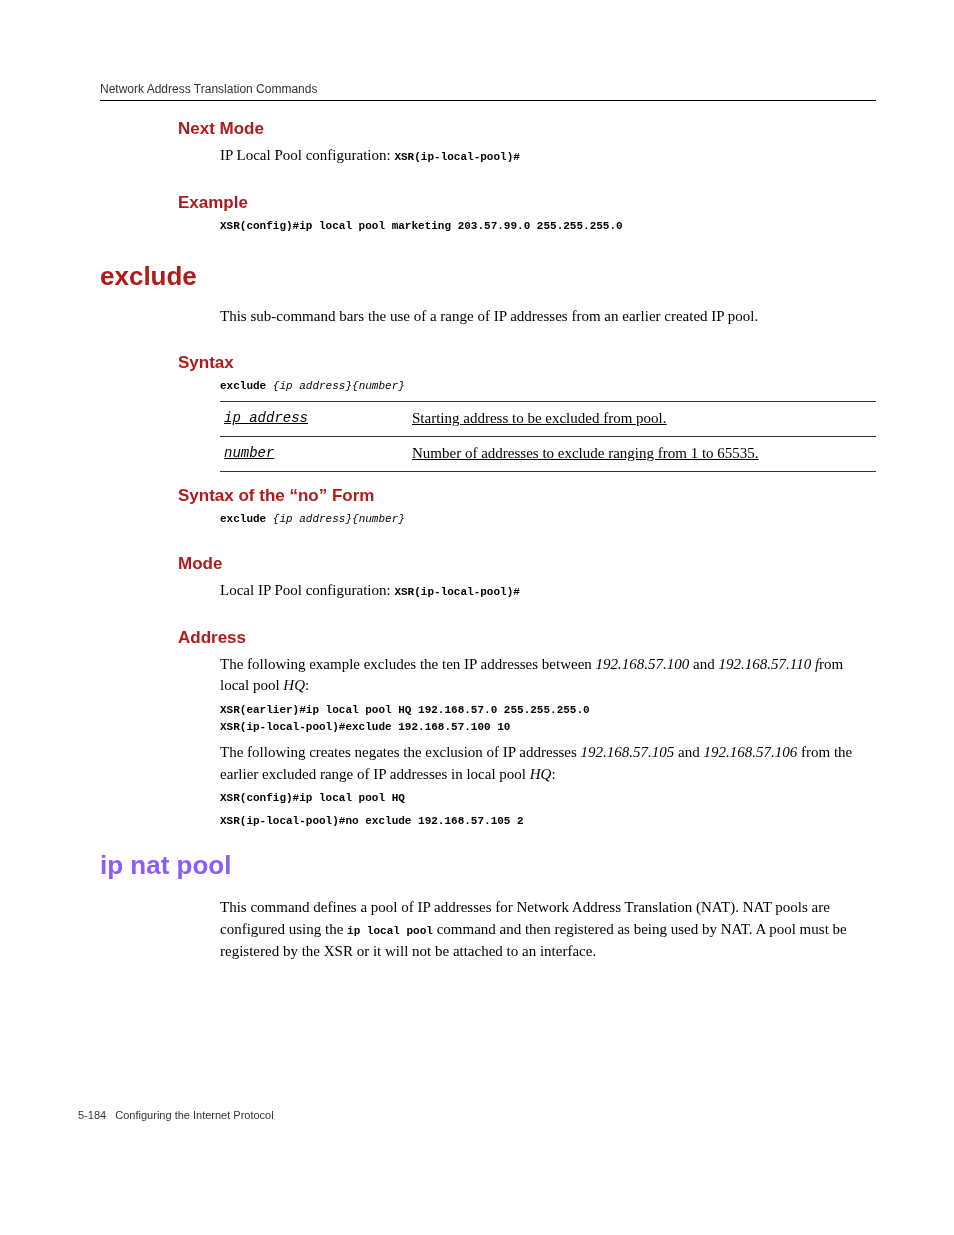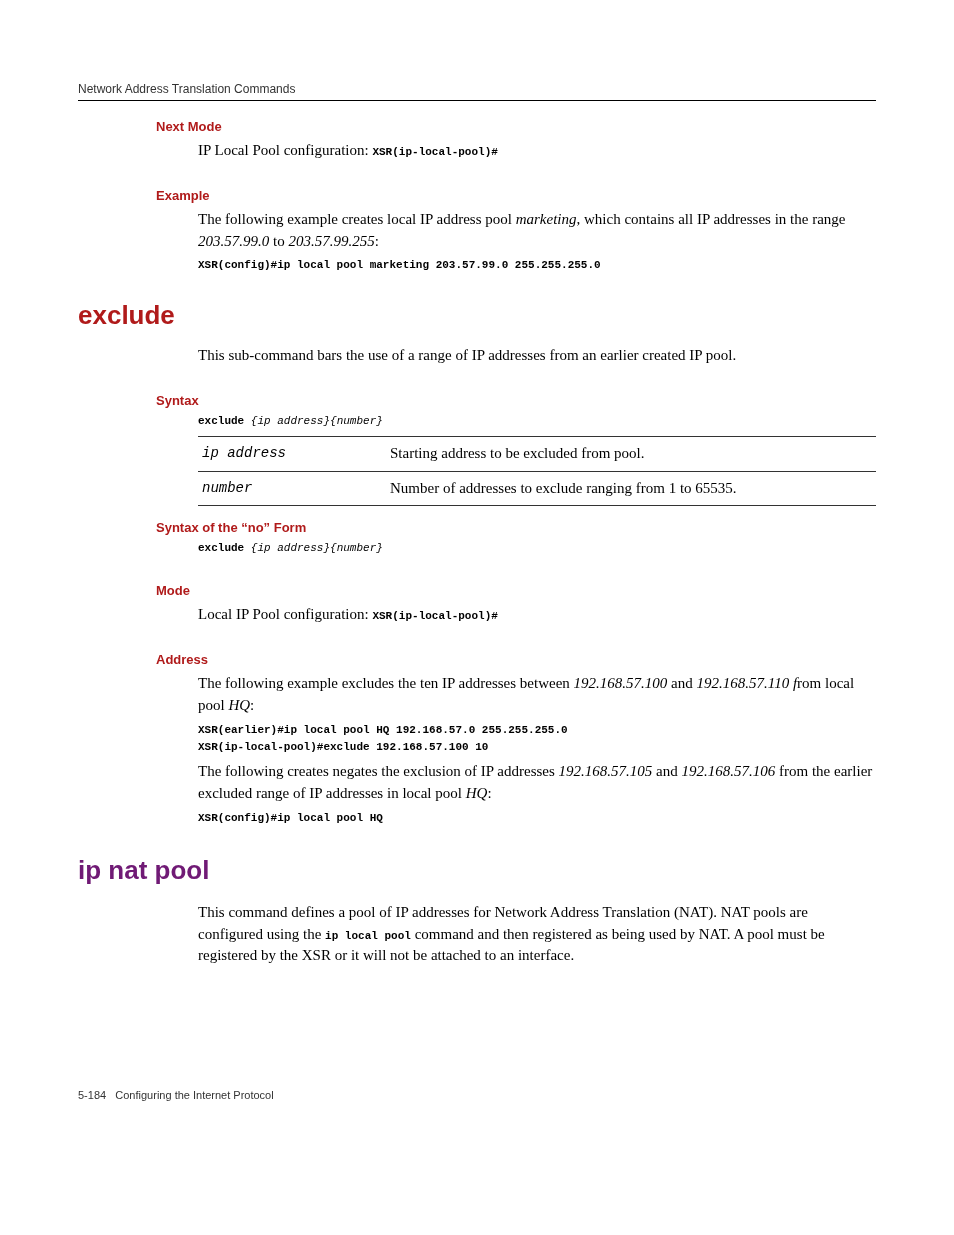--- a/index.html
+++ b/index.html
@@ -8,37 +8,37 @@
     margin: 0;
     padding: 0;
     color: #000;
     font-size: 15px;
   }
   .page {
     width: 954px;
     height: 1161px;
     position: relative;
     box-sizing: border-box;
-    padding: 82px 78px 0 78px;
+    padding: 82px 78px 0 100px;
   }
   .header-text {
     font-family: Arial, Helvetica, sans-serif;
     font-size: 12px;
     color: #333;
   }
   .header-rule {
     border: none;
     border-top: 1px solid #000;
     margin: 4px 0 18px 0;
   }
   .h3 {
     font-family: Arial, Helvetica, sans-serif;
     font-weight: bold;
     color: #b01a1a;
-    font-size: 13px;
+    font-size: 17px;
     margin: 0 0 6px 0;
     padding-left: 78px;
   }
   .body-block {
     padding-left: 120px;
     line-height: 1.45;
   }
   .body-block p {
     margin: 0 0 6px 0;
   }
@@ -51,46 +51,47 @@
   .h2 {
     font-family: Arial, Helvetica, sans-serif;
     font-weight: bold;
     color: #b01a1a;
     font-size: 26px;
     margin: 26px 0 14px 0;
   }
   .h1big {
     font-family: Arial, Helvetica, sans-serif;
     font-weight: bold;
-    color: #701a75;
+    color: #8b5cf6;
     font-size: 26px;
-    margin: 28px 0 16px 0;
+    margin: 20px 0 16px 0;
   }
   .gap { height: 20px; }
   table.syntax {
     border-collapse: collapse;
     width: 100%;
     margin-top: 4px;
+    text-decoration: underline;
   }
   table.syntax td {
     border-top: 1px solid #333;
     border-bottom: 1px solid #333;
     padding: 6px 4px;
     font-size: 15px;
     vertical-align: top;
   }
   table.syntax td.param {
     font-family: 'Courier New', Courier, monospace;
     font-style: italic;
     width: 180px;
     font-size: 14px;
   }
   .footer {
     position: absolute;
-    bottom: 60px;
+    bottom: 40px;
     left: 78px;
     font-family: Arial, Helvetica, sans-serif;
     font-size: 11px;
     color: #333;
   }
 </style>
 </head>
 <body>
 
 <div class="page">
@@ -102,23 +103,20 @@
   <div class="body-block">
     <p>
       <span>IP Local Pool configuration: </span><span class="mono bold">XSR(ip-local-pool)#</span>
     </p>
   </div>
 
   <div class="gap"></div>
 
   <div class="h3">Example</div>
   <div class="body-block">
-    <p>
-      <span>The following example creates local IP address pool </span><span class="italic">marketing</span><span>, which contains all IP addresses in the range </span><span class="italic">203.57.99.0</span><span> to </span><span class="italic">203.57.99.255</span><span>:</span>
-    </p>
     <p class="mono bold">XSR(config)#ip local pool marketing 203.57.99.0 255.255.255.0</p>
   </div>
 
   <div class="h2">exclude</div>
   <div class="body-block">
     <p>This sub-command bars the use of a range of IP addresses from an earlier created IP pool.</p>
   </div>
 
   <div class="gap"></div>
 
@@ -165,20 +163,21 @@
   <div class="body-block">
     <p>
       <span>The following example excludes the ten IP addresses between </span><span class="italic">192.168.57.100</span><span> and </span><span class="italic">192.168.57.110 f</span><span>rom local pool </span><span class="italic">HQ</span><span>:</span>
     </p>
     <p class="mono bold" style="margin-bottom:1px;">XSR(earlier)#ip local pool HQ 192.168.57.0 255.255.255.0</p>
     <p class="mono bold">XSR(ip-local-pool)#exclude 192.168.57.100 10</p>
     <p>
       <span>The following creates negates the exclusion of IP addresses </span><span class="italic">192.168.57.105</span><span> and </span><span class="italic">192.168.57.106</span><span> from the earlier excluded range of IP addresses in local pool </span><span class="italic">HQ</span><span>:</span>
     </p>
     <p class="mono bold" style="margin-bottom:7px;">XSR(config)#ip local pool HQ</p>
+    <p class="mono bold">XSR(ip-local-pool)#no exclude 192.168.57.105 2</p>
   </div>
 
   <div class="h1big">ip nat pool</div>
   <div class="body-block">
     <p>
       <span>This command defines a pool of IP addresses for Network Address Translation (NAT). NAT pools are configured using the </span><span class="mono bold">ip local pool</span><span> command and then registered as being used by NAT. A pool must be registered by the XSR or it will not be attached to an interface.</span>
     </p>
   </div>
 
   <div class="footer">

